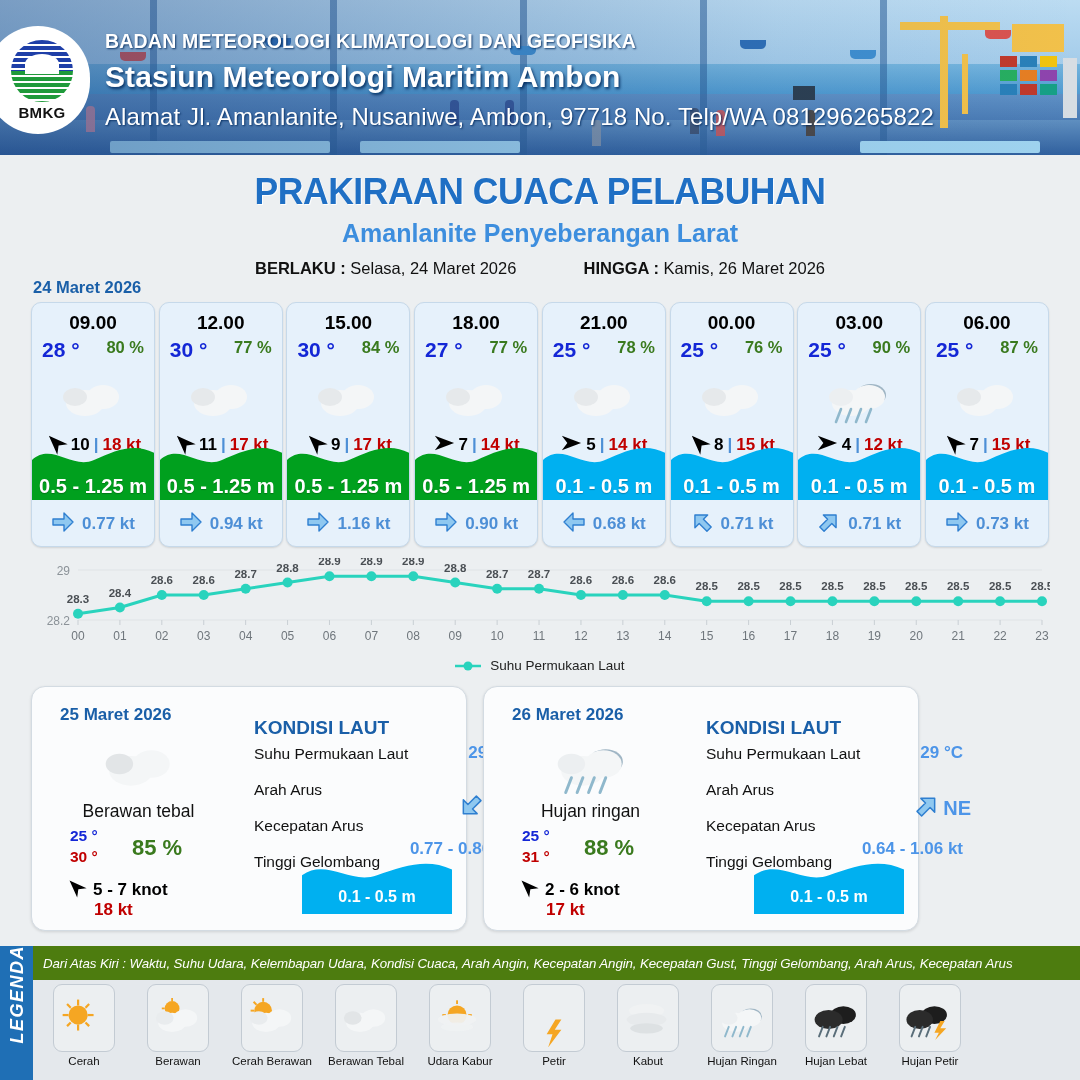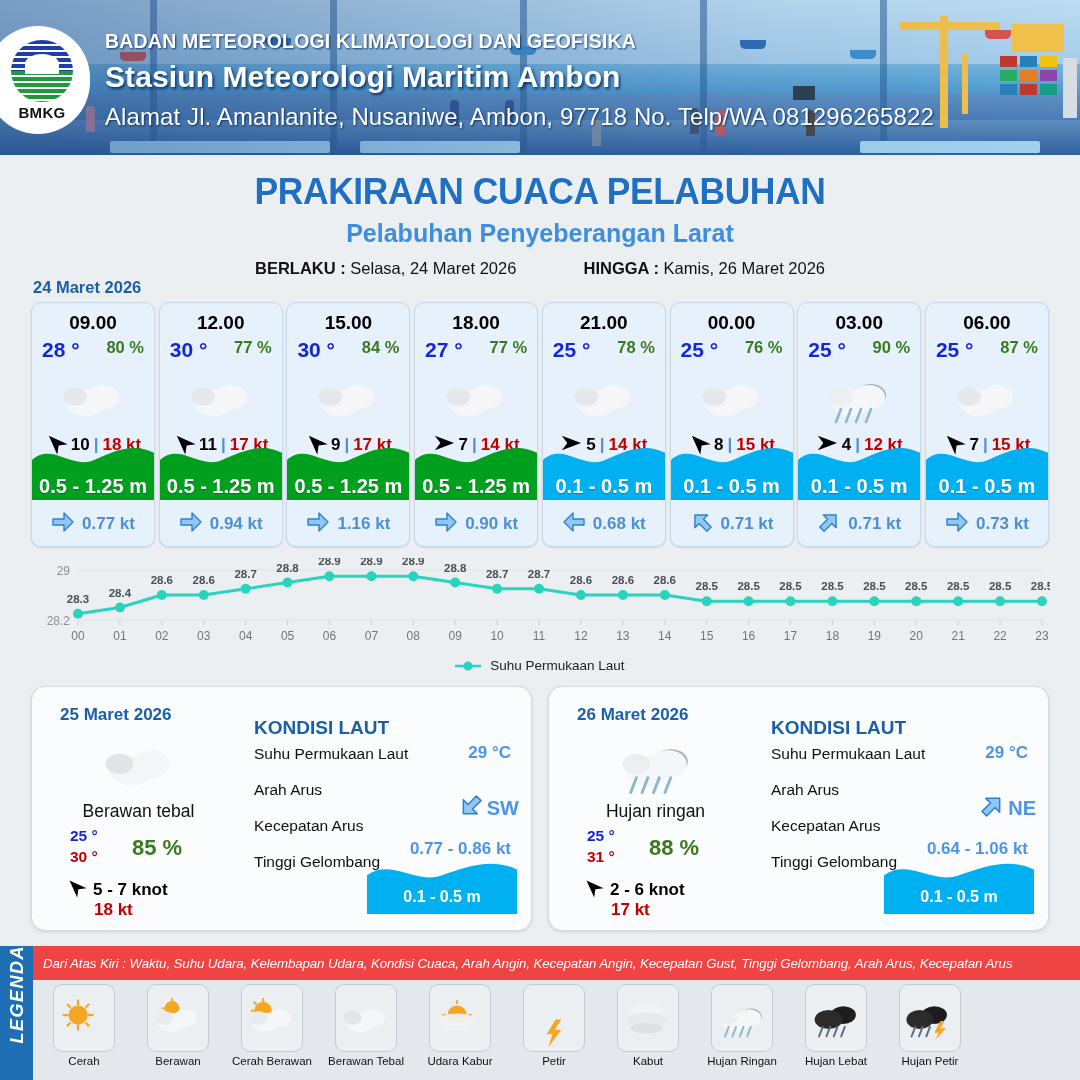--- a/index.html
+++ b/index.html
@@ -91,21 +91,21 @@
   .c-curval { font-size:17px; font-weight:bold; color:#4d8fd6; }
 
   
   .chart-wrap { position:absolute; left:30px; top:558px; width:1020px; height:120px; }
   .chart-svg { display:block; }
   .chart-legend { position:absolute; left:0; top:100px; width:1020px; text-align:center;
      font-size:13.5px; color:#222; }
   .cl-dot { display:inline-block; vertical-align:middle; margin-right:5px; }
 
   
-  .daypanels { position:absolute; left:31px; top:686px; width:1018px; display:flex; gap:16px; }
+  .daypanels { position:absolute; left:31px; top:686px; width:888px; display:flex; gap:16px; }
   .daypanel { width:501px; height:245px; background:#fbfcfd; border:1px solid #d3dbe2;
      border-radius:14px; position:relative; box-shadow:0 1px 3px rgba(0,0,0,.12); }
   .dp-date { position:absolute; left:28px; top:18px; font-size:17px; font-weight:bold; color:#1a5fa8; }
   .dp-icon { position:absolute; left:55px; top:44px; width:105px; height:66px;
      display:flex; align-items:center; justify-content:center; }
   .dp-cond { position:absolute; left:14px; top:114px; width:185px; text-align:center;
      font-size:17.5px; color:#111; }
   .dp-temps { position:absolute; left:38px; top:138px; font-size:15.5px; font-weight:bold; line-height:21px; }
   .dp-tmin { color:#1427d6; } .dp-tmax { color:#c00000; }
   .dp-hum { position:absolute; left:100px; top:148px; font-size:22px; font-weight:bold; color:#3a7a1e; }
@@ -124,21 +124,21 @@
      font-size:16px; font-weight:bold; color:#fff; z-index:3; }
 
   
   .legend { position:absolute; left:0; top:946px; width:1080px; height:134px;
      background:#e4e8ec; }
   .leg-side { position:absolute; left:0; top:0; width:33px; height:134px; background:#1f6fb5; }
   .leg-side span { position:absolute; left:-26px; top:44px; width:86px;
      transform:rotate(-90deg); color:#fff; font-size:18px; font-weight:bold;
      font-style:italic; letter-spacing:1.5px; text-align:center; }
   .leg-top { position:absolute; left:33px; top:0; width:1047px; height:34px;
-     background:#ef4444; color:#fff; font-size:13.3px; font-style:italic;
+     background:#4d7c0f; color:#fff; font-size:13.3px; font-style:italic;
      display:flex; align-items:center; padding-left:10px; white-space:nowrap; letter-spacing:-.1px; }
   .leg-items { position:absolute; left:33px; top:34px; width:1047px; height:100px;
      background:#e4e8ec; display:flex; gap:4px; padding:4px 6px 0 6px; }
   .leg-item { width:90px; display:flex; flex-direction:column; align-items:center; }
   .leg-box { width:62px; height:68px; background:#eceff1; border:1px solid #c3cbd3;
      border-radius:9px; display:flex; align-items:center; justify-content:center; }
   .leg-lbl { font-size:11.5px; color:#111; margin-top:3px; text-align:center; white-space:nowrap; }
 </style>
 </head>
 <body>
@@ -203,21 +203,21 @@
 
   <div class="hdr-text">
     <div class="hdr-line1">BADAN METEOROLOGI KLIMATOLOGI DAN GEOFISIKA</div>
     <div class="hdr-line2">Stasiun Meteorologi Maritim Ambon</div>
     <div class="hdr-line3">Alamat Jl. Amanlanite, Nusaniwe, Ambon, 97718   No. Telp/WA  081296265822</div>
   </div>
 </div>
 
 <div class="title-wrap">
   <div class="title-main">PRAKIRAAN CUACA PELABUHAN</div>
-  <div class="title-sub">Pelabuhan Penyeberangan Larat</div>
+  <div class="title-sub">Amanlanite Penyeberangan Larat</div>
   <div class="valid-row">
     <b>BERLAKU :</b>
     <span>Selasa, 24 Maret 2026</span>
     <span class="valid-gap"></span>
     <b>HINGGA :</b>
     <span>Kamis, 26 Maret 2026</span>
   </div>
 </div>
 
 <div class="date-label">24 Maret 2026</div>

